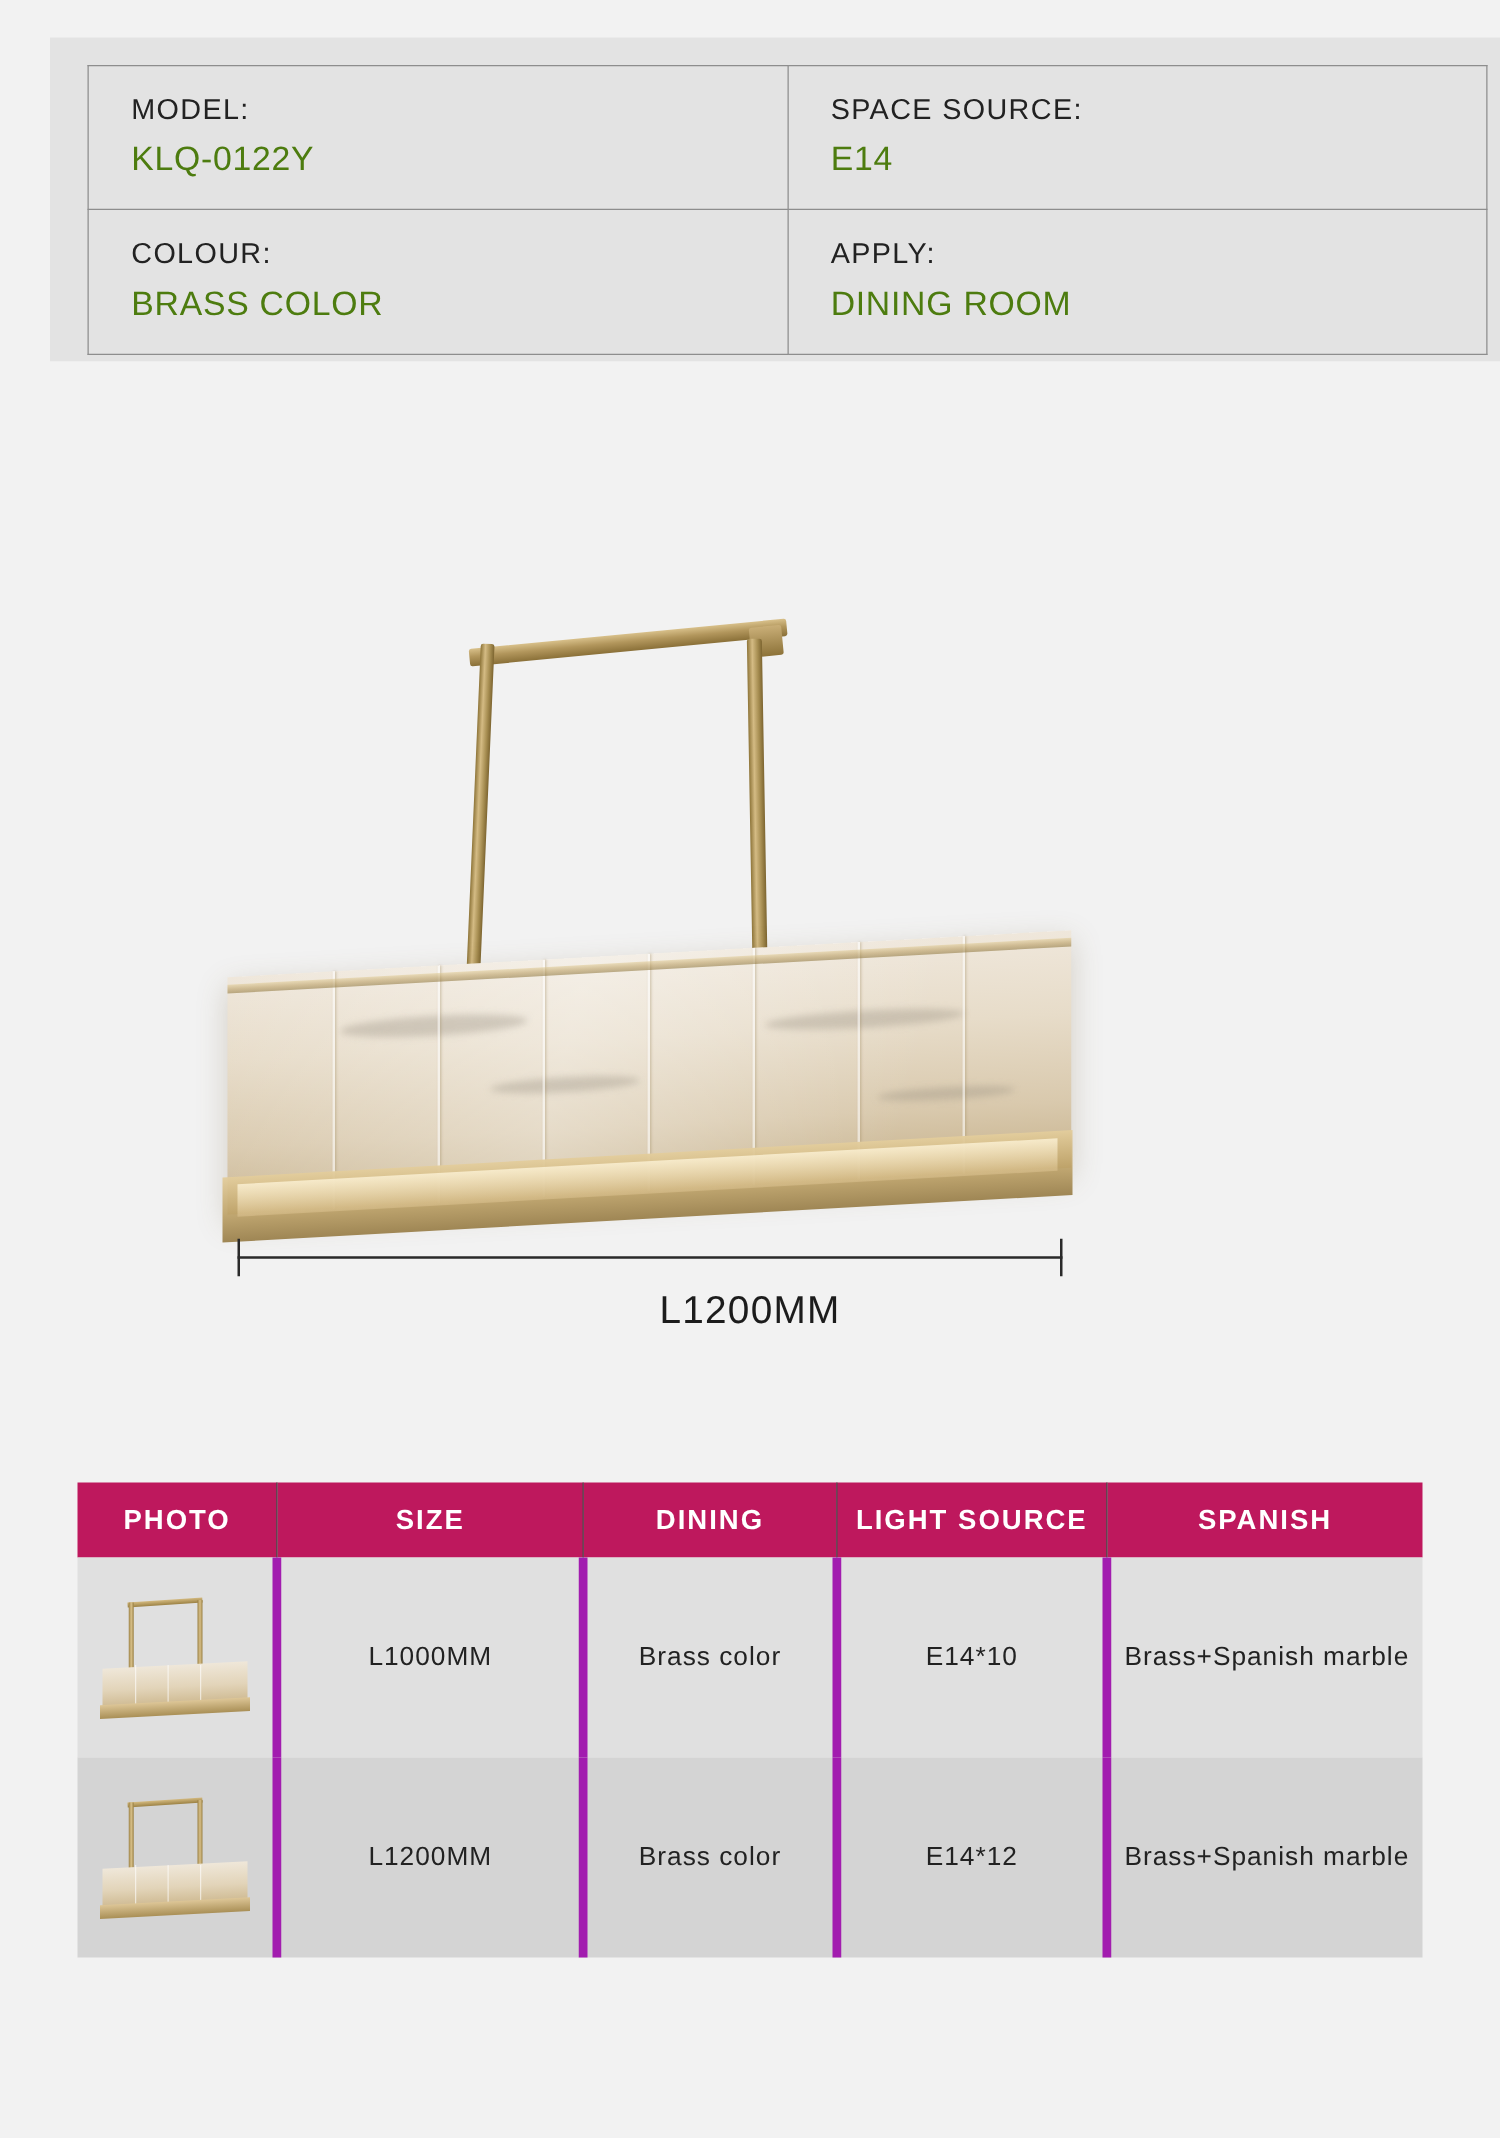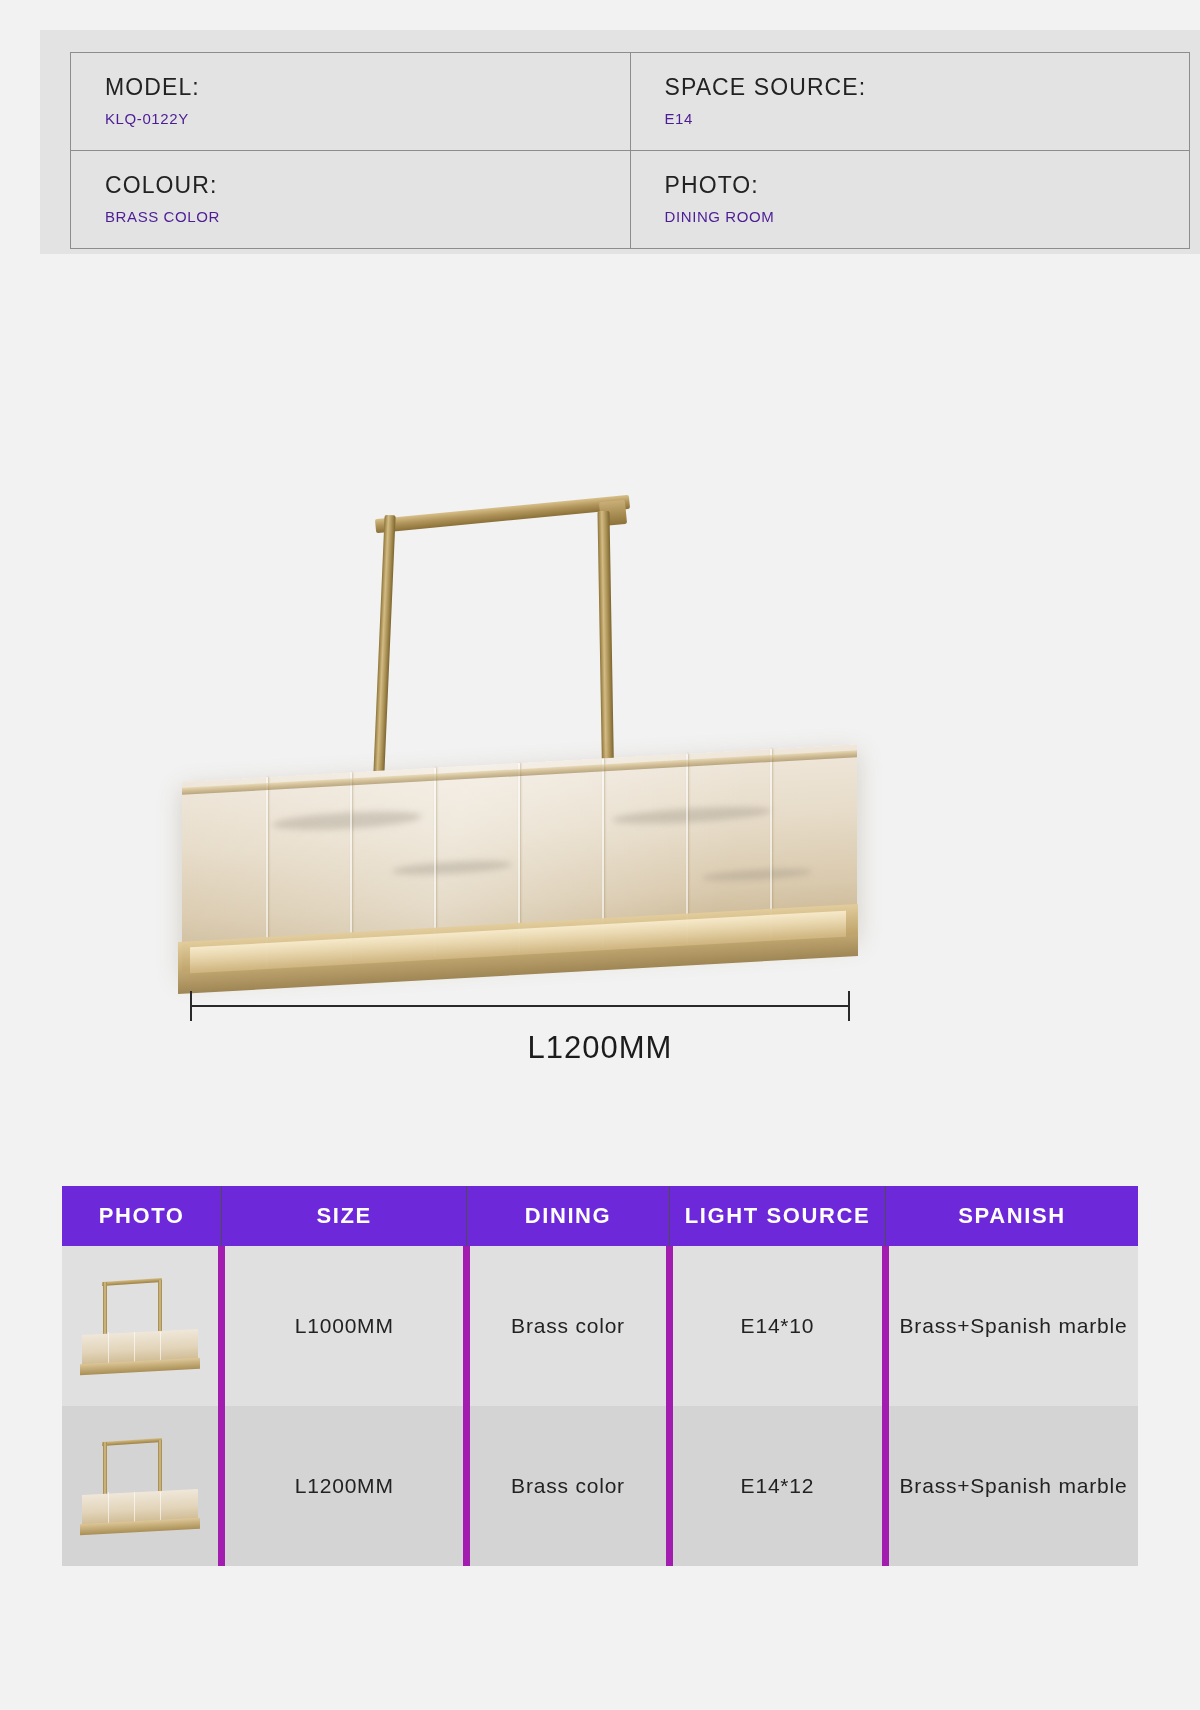--- a/index.html
+++ b/index.html
@@ -39,23 +39,23 @@
     box-sizing: border-box;
   }
   .spec-label {
     font-size: 23px;
     letter-spacing: 1.1px;
     color: #222;
     line-height: 1.45;
     font-weight: 400;
   }
   .spec-value {
-    font-size: 15px;
+    font-size: 27px;
     letter-spacing: 0.6px;
-    color: #4c1d95;
+    color: #4d7c0f;
     line-height: 1.45;
     font-weight: 400;
     margin-top: 4px;
   }
 
   
   .product-area {
     position: absolute;
     left: 0;
     top: 430px;
@@ -196,21 +196,21 @@
     left: 62px;
     top: 1186px;
     width: 1076px;
   }
   .opt-table {
     width: 100%;
     border-collapse: collapse;
     table-layout: fixed;
   }
   .opt-table thead th {
-    background: #6d28d9;
+    background: #be185d;
     color: #ffffff;
     font-size: 22px;
     font-weight: 700;
     letter-spacing: 1.6px;
     padding: 17px 4px;
     text-align: center;
     border-right: 1px solid #4c4c4c;
   }
   .opt-table thead th:last-child { border-right: none; }
   .opt-table tbody td {
@@ -279,21 +279,21 @@
           <div class="spec-label">SPACE SOURCE:</div>
           <div class="spec-value">E14</div>
         </td>
       </tr>
       <tr>
         <td>
           <div class="spec-label">COLOUR:</div>
           <div class="spec-value">BRASS COLOR</div>
         </td>
         <td>
-          <div class="spec-label">PHOTO:</div>
+          <div class="spec-label">APPLY:</div>
           <div class="spec-value">DINING ROOM</div>
         </td>
       </tr>
     </tbody>
   </table>
 </div>
 
 <div class="product-area">
   <div class="lamp-stage">
     <div class="canopy"></div>

